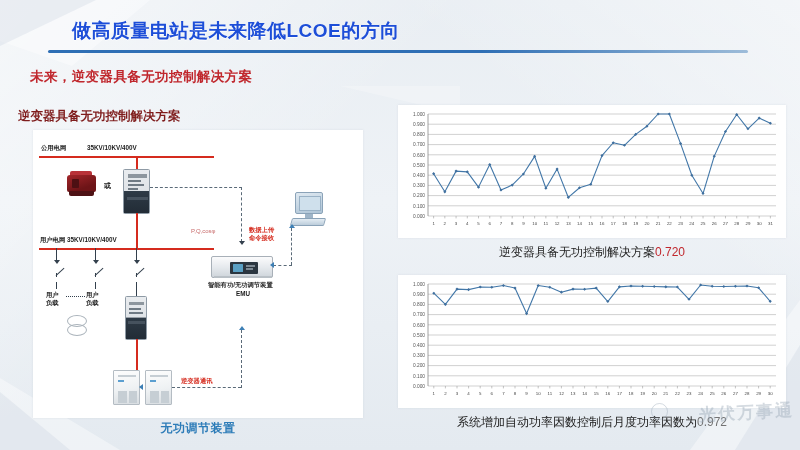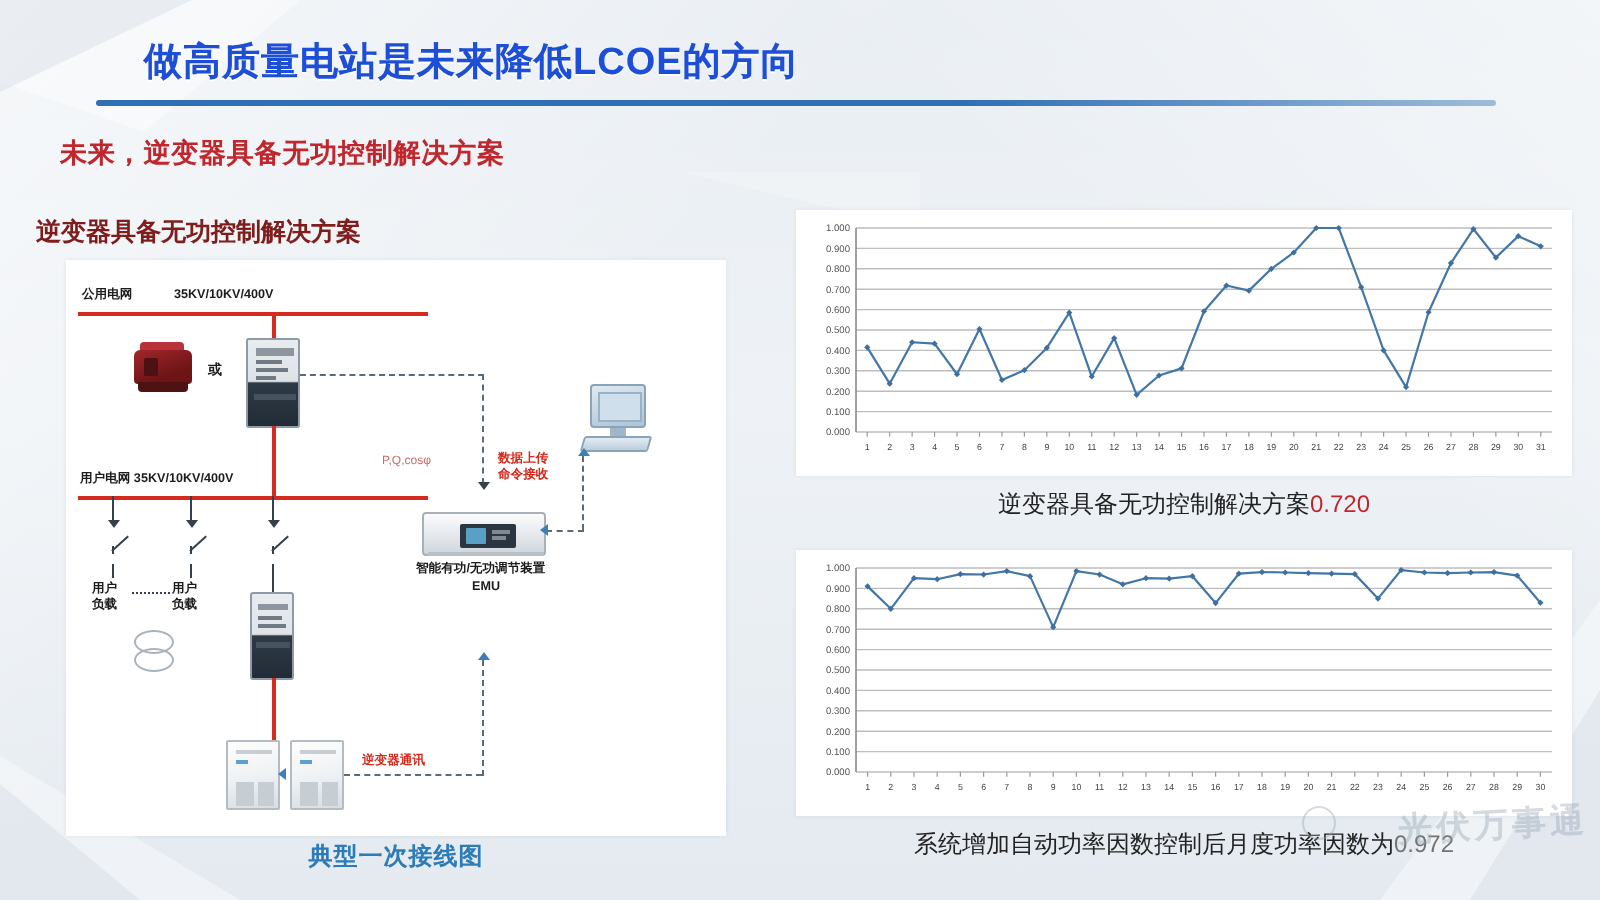--- a/index.html
+++ b/index.html
@@ -260,21 +260,21 @@
     <div class="dg dash-v" style="left:258px;top:98px;height:37px;"></div>
     <div class="arrow-up" style="left:255.5px;top:94px;"></div>
     <div class="dg dash-h" style="left:240px;top:135px;width:19px;"></div>
     <div class="arrow-lt" style="left:237px;top:132px;"></div>
 
     <div class="dg lbl-red" style="left:216px;top:96px;">数据上传<br>命令接收</div>
     <div class="dg lbl-pq" style="left:158px;top:98px;">P,Q,cosφ</div>
 
   </div>
 
-  <div class="diagram-caption">典型一次接线图</div>
+  <div class="diagram-caption">无功调节装置</div>
 </div>
 
 <div class="chart-block" style="left:392px;top:86px;width:400px;height:180px;">
   <div class="chart-card" style="left:6px;top:19px;width:388px;height:133px;">
     <svg id="svg-top" width="388" height="133">
         <line x1="30" y1="111" x2="378" y2="111" stroke="#bdbdbd" stroke-width="0.7"></line>
         <text x="27" y="112.7" text-anchor="end" font-size="4.8" fill="#555" font-family="&quot;Liberation Sans&quot;, sans-serif">0.000</text>
         <line x1="30" y1="100.8" x2="378" y2="100.8" stroke="#bdbdbd" stroke-width="0.7"></line>
         <text x="27" y="102.5" text-anchor="end" font-size="4.8" fill="#555" font-family="&quot;Liberation Sans&quot;, sans-serif">0.100</text>
         <line x1="30" y1="90.6" x2="378" y2="90.6" stroke="#bdbdbd" stroke-width="0.7"></line>

